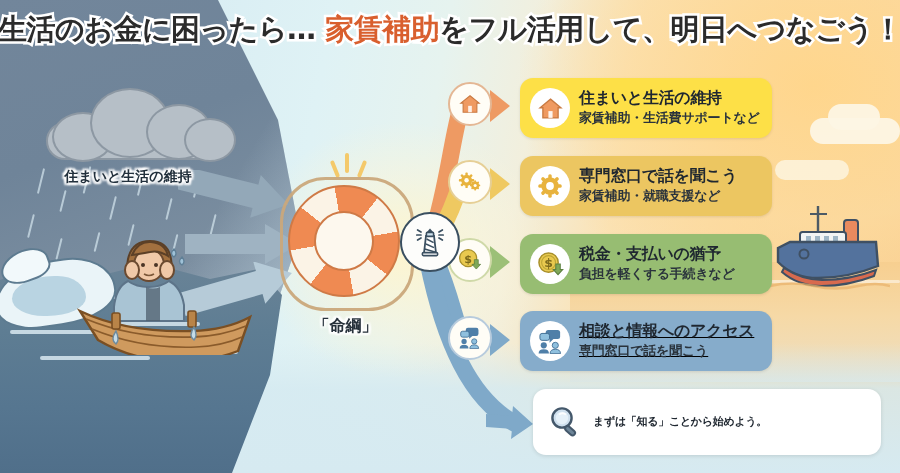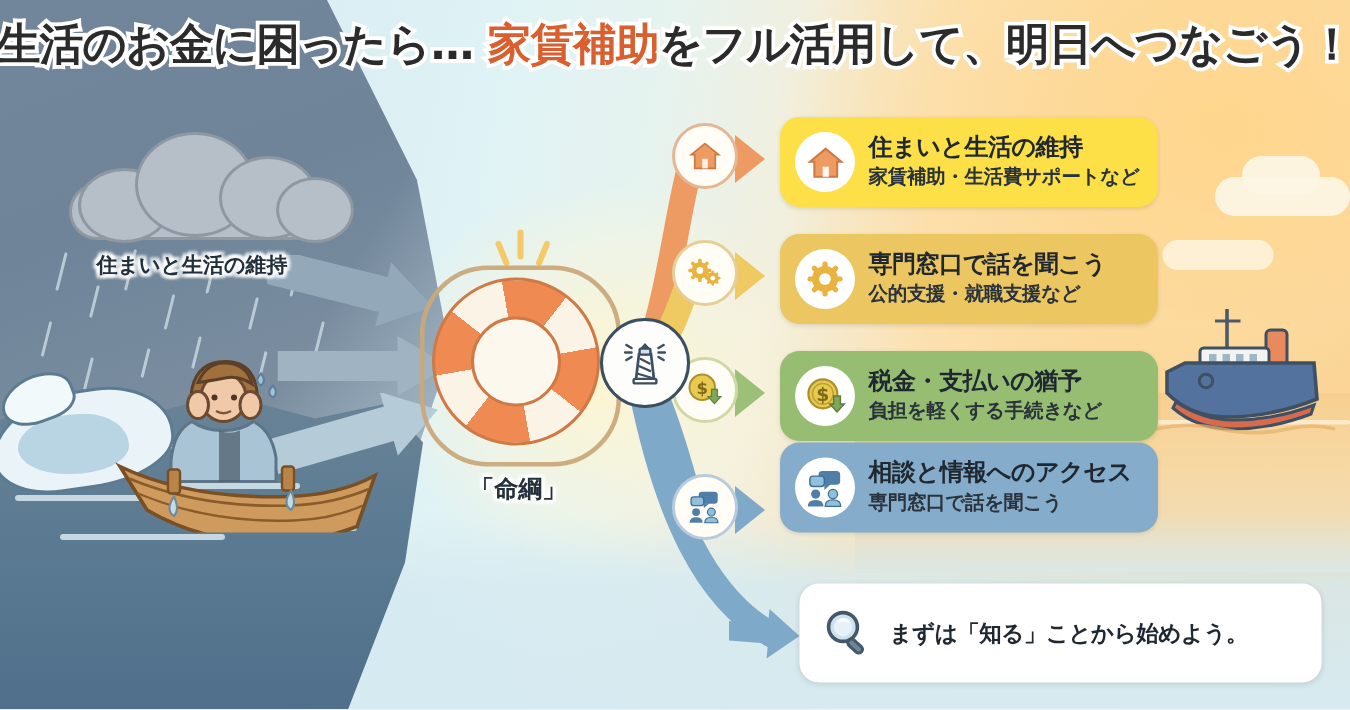--- a/index.html
+++ b/index.html
@@ -185,31 +185,31 @@
     background:#ffffff;margin-left:10px;
     display:flex;align-items:center;justify-content:center;
   }
   .card .ctext{margin-left:9px;}
   .card .ct{font-size:16px;font-weight:bold;color:#1f2730;line-height:1.15;letter-spacing:-0.3px;}
   .card .cs{font-size:13px;font-weight:bold;color:#2a333c;margin-top:2px;letter-spacing:-0.2px;}
 
   .card.c1{background:#fde047;top:78px;align-items:center;}
   .card.c2{background:#ecc661;top:156px;}
   .card.c3{background:#97bd72;top:234px;}
-  .card.c4{background:#86accb;top:295px;}
+  .card.c4{background:#86accb;top:311px;text-decoration:underline;}
 
   
   .cta{
     position:absolute;left:533px;top:389px;width:348px;height:66px;
     background:#ffffff;border-radius:13px;
     display:flex;align-items:center;
     box-shadow:0 1px 4px rgba(0,0,0,.12);
   }
   .cta .mag{width:40px;height:40px;min-width:40px;margin-left:12px;display:flex;align-items:center;justify-content:center;}
-  .cta .ctatext{margin-left:8px;font-size:15px;font-weight:bold;color:#1f2730;line-height:1.5;letter-spacing:-0.3px;}
+  .cta .ctatext{margin-left:8px;font-size:11px;font-weight:bold;color:#1f2730;line-height:1.5;letter-spacing:-0.3px;}
 
   
   .wcloud{position:absolute;background:#fdf6e4;border-radius:40px;opacity:.95;}
 </style>
 </head>
 <body>
 
 <div id="stage">
 
   <div class="bg">
@@ -407,21 +407,21 @@
           <rect x="10.4" y="1.2" width="3.2" height="21.6" rx="1.4"></rect>
           <rect x="1.2" y="10.4" width="21.6" height="3.2" rx="1.4"></rect>
           <rect x="10.4" y="1.2" width="3.2" height="21.6" rx="1.4" transform="rotate(45 12 12)"></rect>
           <rect x="1.2" y="10.4" width="21.6" height="3.2" rx="1.4" transform="rotate(45 12 12)"></rect>
         </g>
         <circle cx="12" cy="12" r="3.6" fill="#ffffff"></circle>
       </svg>
     </div>
     <div class="ctext">
       <div class="ct">専門窓口で話を聞こう</div>
-      <div class="cs">公的支援・就職支援など</div>
+      <div class="cs">家賃補助・就職支援など</div>
     </div>
   </div>
 
   <div class="card c3">
     <div class="cicon">
       <svg width="27" height="27" viewBox="0 0 28 28">
         <circle cx="12" cy="12" r="10" fill="#e9c94f" stroke="#a8902c" stroke-width="1.5"></circle>
         <circle cx="12" cy="12" r="7.2" fill="none" stroke="#bda534" stroke-width="1.1"></circle>
         <text x="12" y="17" font-size="13" font-weight="bold" text-anchor="middle" fill="#7d6a1c" font-family="DejaVu Sans, sans-serif">$</text>
         <path d="M19.5 13.5 l4.6 0 l0 5.6 l2.6 0 l-4.9 5.4 l-4.9 -5.4 l2.6 0 Z" fill="#7fa858" stroke="#5d8040" stroke-width="1.1"></path>

